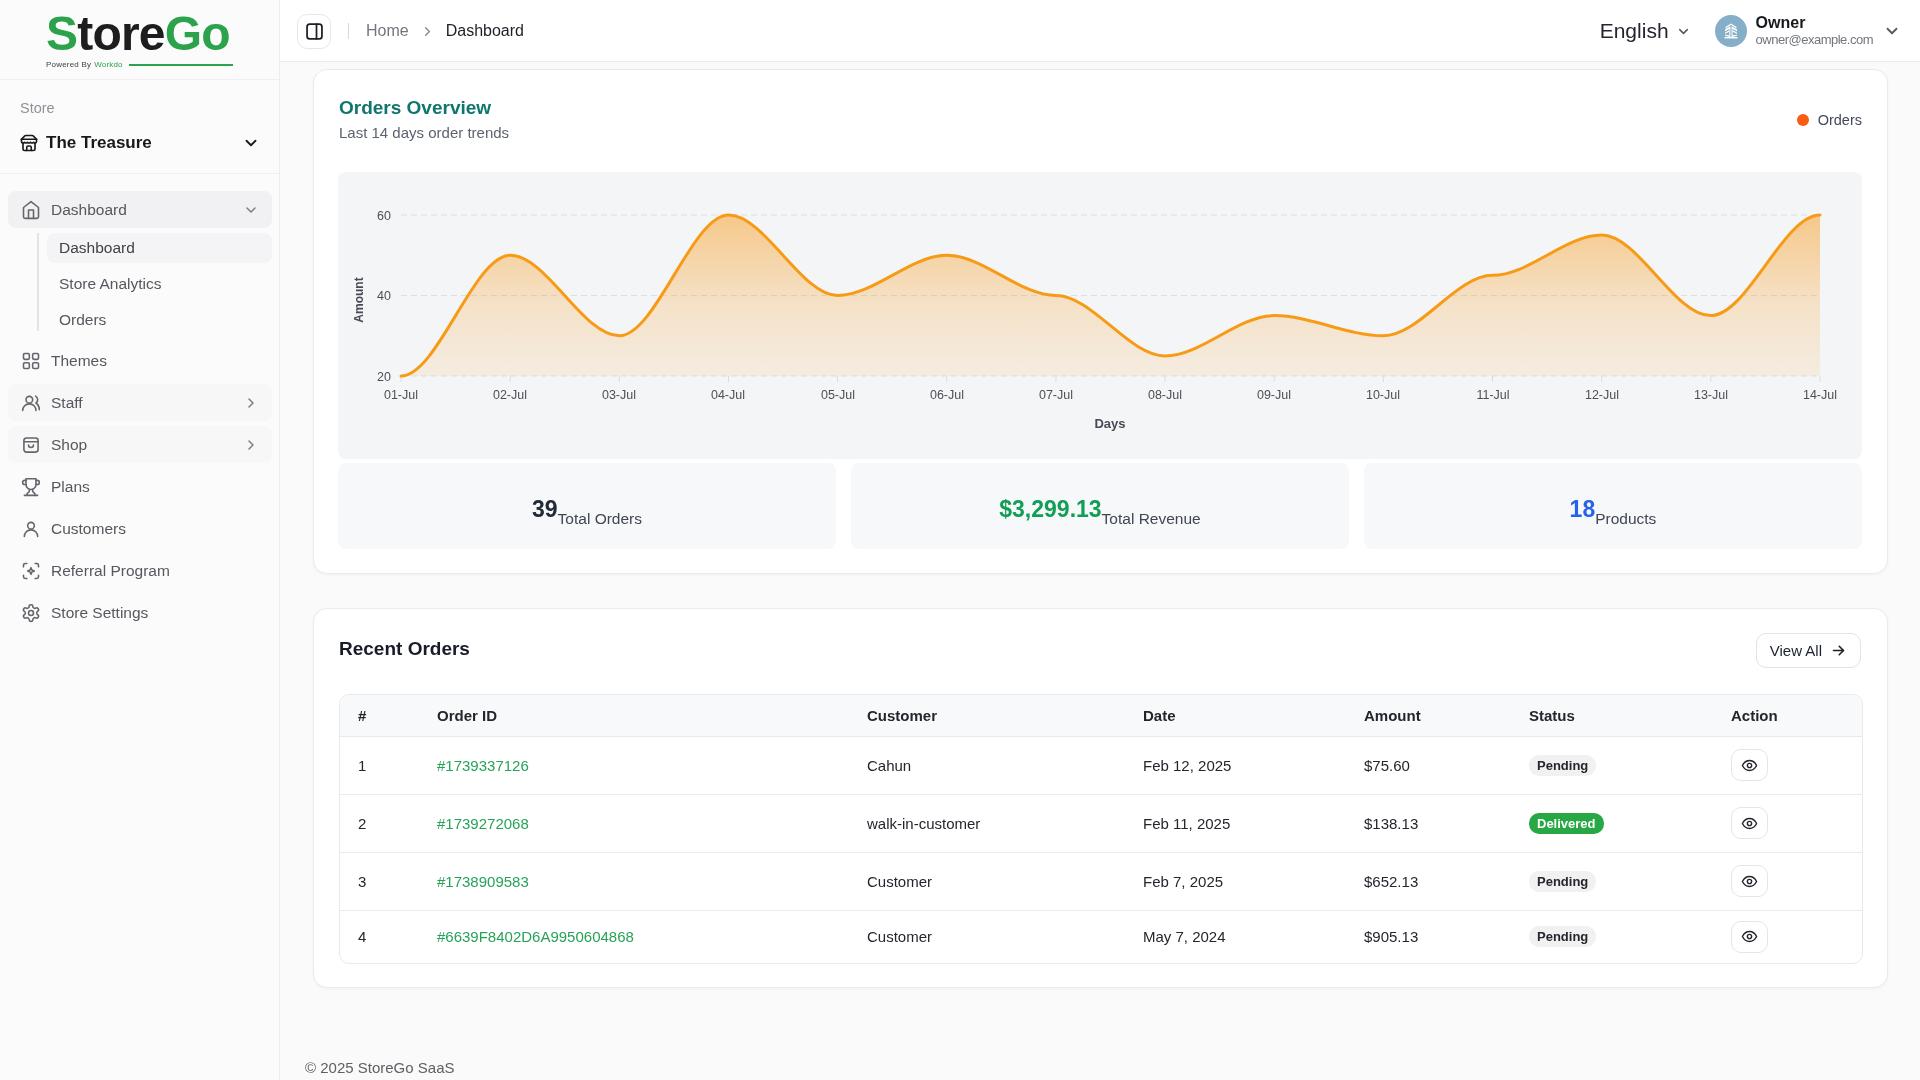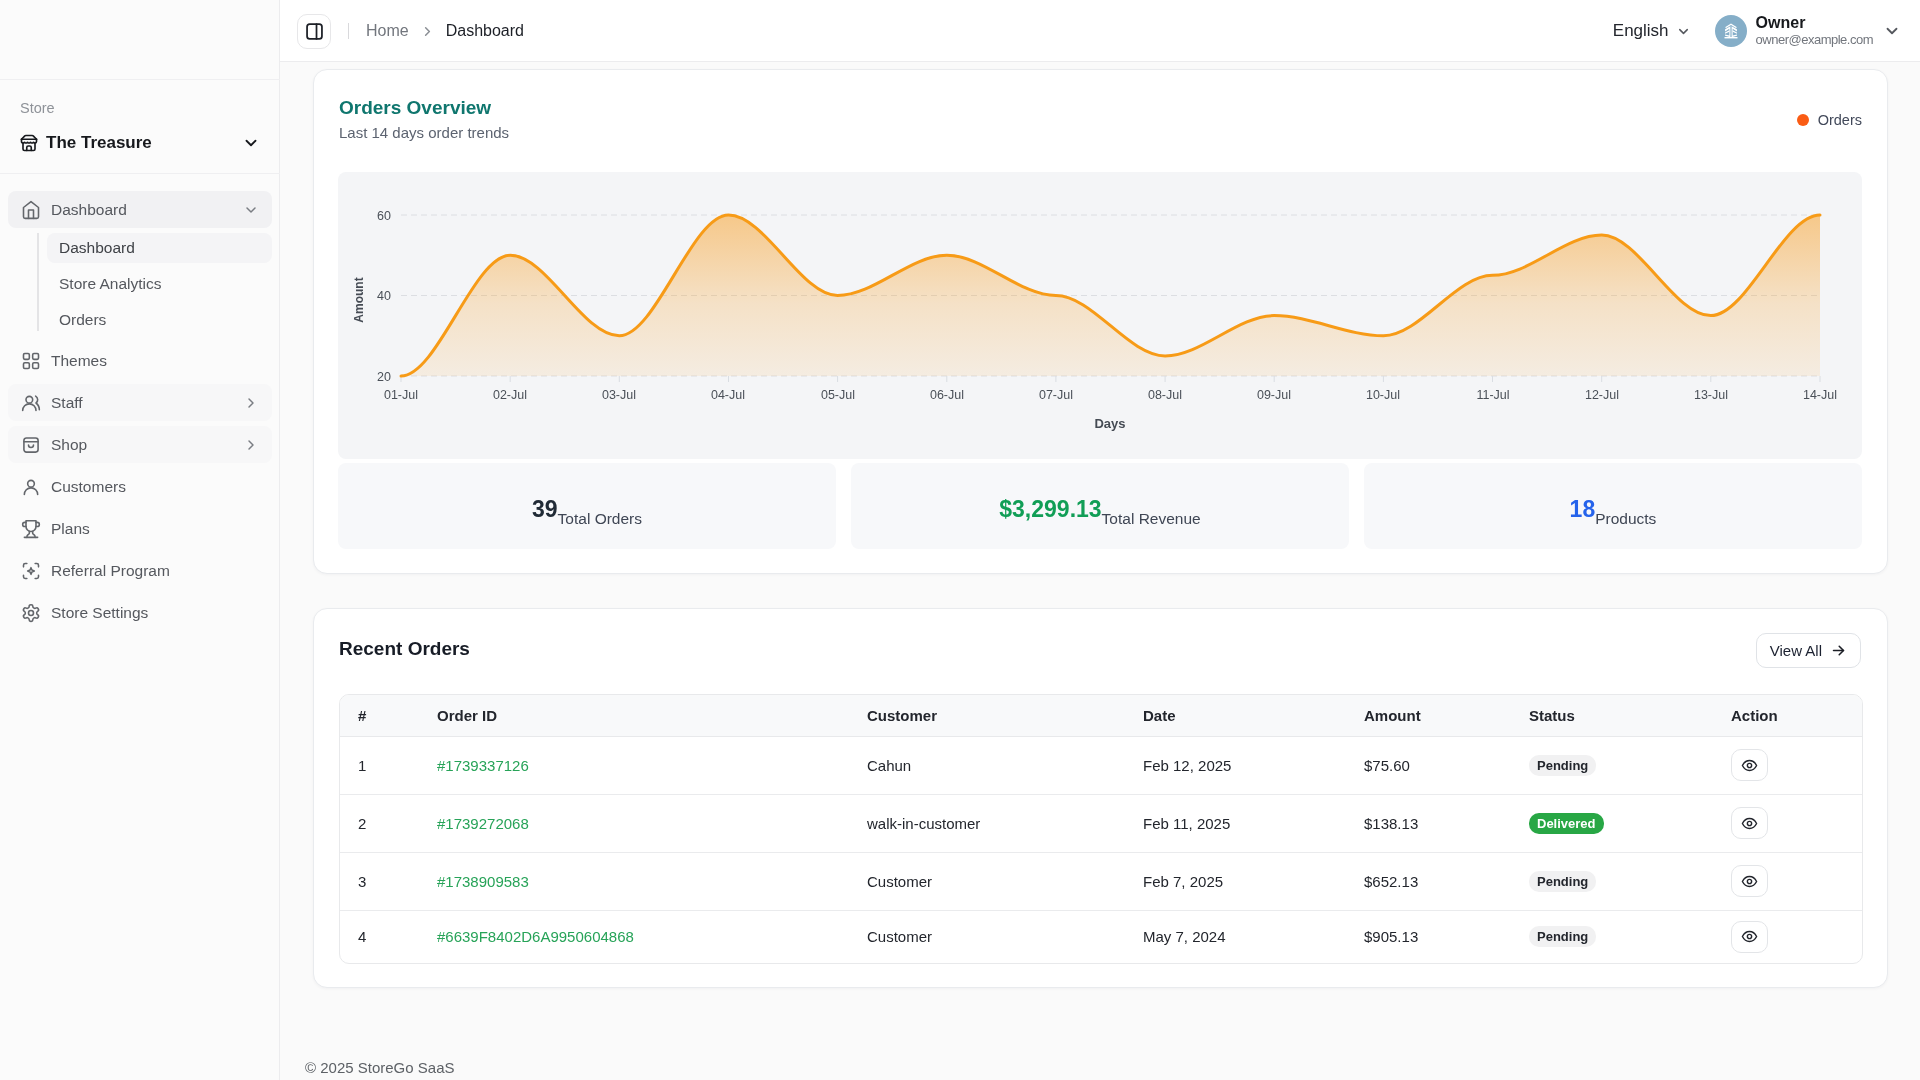--- a/index.html
+++ b/index.html
@@ -29,21 +29,21 @@
 .sub-item.active { background:#f4f4f6; color:#3f4247; }
 .icon { flex:0 0 auto; }
 .main { position:absolute; left:280px; top:0; width:1640px; height:840px; }
 .topbar { position:absolute; left:0; top:0; width:1640px; height:62px; background:#fff; border-bottom:1px solid #ececee; }
 .toggle-btn { position:absolute; left:17px; top:14px; width:34px; height:35px; border:1px solid #e7e7e9; border-radius:10px; background:#fff; display:flex; align-items:center; justify-content:center; }
 .tb-sep { position:absolute; left:68px; top:23px; width:1px; height:16px; background:#d9d9dc; }
 .crumbs { position:absolute; left:86px; top:0; height:62px; display:flex; align-items:center; font-size:16px; }
 .crumbs .home { color:#72767d; }
 .crumbs .cur { color:#1c1f26; font-weight:500; }
 .tb-right { position:absolute; right:19px; top:0; height:62px; display:flex; align-items:center; }
-.lang { font-size:17px; color:#23262d; display:flex; align-items:center; }
+.lang { font-size:21px; color:#23262d; display:flex; align-items:center; }
 .avatar { width:32px; height:32px; border-radius:50%; background:#85aec8; margin-left:24px; display:flex; align-items:center; justify-content:center; }
 .prof { margin-left:9px; line-height:1.15; }
 .prof .nm { font-size:16px; font-weight:bold; color:#17191d; }
 .prof .em { font-size:13px; letter-spacing:-0.5px; color:#72767d; }
 .content { position:absolute; left:0; top:63px; width:1640px; height:1017px; background:#fafafa; }
 .card { position:absolute; background:#fff; border:1px solid #e9ebee; border-radius:14px; box-shadow:0 1px 3px rgba(20,20,40,0.04); }
 .card1 { left:33px; top:6px; width:1575px; height:505px; }
 .card2 { left:33px; top:545px; width:1575px; height:380px; }
 .c-title { font-size:19px; font-weight:bold; color:#0f766e;text-align:center; }
 .card1 .c-title { position:absolute; left:25px; top:27px; }
@@ -70,20 +70,24 @@
 td.oid { color:#27a358; }
 .badge { display:inline-block; padding:3px 8px; border-radius:10px; font-size:13px; font-weight:bold; }
 .badge.pending { background:#f1f1f2; color:#23262d; }
 .badge.delivered { background:#28a745; color:#fff; }
 .eyebtn { width:37px; height:32px; border:1px solid #e3e5e8; border-radius:10px; background:#fff; display:flex; align-items:center; justify-content:center; }
 .footer { position:absolute; left:25px; top:996px; font-size:15px; color:#5d6166; }
 </style>
 </head>
 <body>
 <aside class="sidebar">
+  <div class="logo">
+    <div class="logo-main"><span class="g">S</span>tore<span class="g">Go</span></div>
+    <div class="logo-sub">Powered By<span class="g">Workdo</span><span class="logo-line"></span></div>
+  </div>
   <div class="sdiv" style="top:79px"></div>
   <div class="store-label">Store</div>
   <div class="store-row">
     <svg class="icon" width="18" height="18" viewBox="0 0 24 24" fill="none" stroke="#17191d" stroke-width="2.2" stroke-linecap="round" stroke-linejoin="round">
         <path d="m2 7 4.41-4.41A2 2 0 0 1 7.83 2h8.34a2 2 0 0 1 1.42.59L22 7"></path>
         <path d="M4 12v8a2 2 0 0 0 2 2h12a2 2 0 0 0 2-2v-8"></path>
         <path d="M15 22v-4a2 2 0 0 0-2-2h-2a2 2 0 0 0-2 2v4"></path>
         <path d="M2 7h20"></path>
         <path d="M22 7v3a2 2 0 0 1-2 2 2.7 2.7 0 0 1-1.59-.63.7.7 0 0 0-.82 0A2.7 2.7 0 0 1 16 12a2.7 2.7 0 0 1-1.59-.63.7.7 0 0 0-.82 0A2.7 2.7 0 0 1 12 12a2.7 2.7 0 0 1-1.59-.63.7.7 0 0 0-.82 0A2.7 2.7 0 0 1 8 12a2.7 2.7 0 0 1-1.59-.63.7.7 0 0 0-.82 0A2.7 2.7 0 0 1 4 12a2 2 0 0 1-2-2V7"></path>
       </svg>
@@ -135,35 +139,35 @@
           <path d="M3.5 8h17"></path>
           <path d="M9 12a3 3 0 0 0 6 0"></path>
         </svg>
       <span class="lbl">Shop</span>
       <svg class="chev" width="16" height="16" viewBox="0 0 24 24" fill="none" stroke="#7a7d83" stroke-width="2.2" stroke-linecap="round" stroke-linejoin="round">
           <path d="m9 6 6 6-6 6"></path>
         </svg>
     </div>
     <div class="nav-item">
       <svg class="icon" width="20" height="20" viewBox="0 0 24 24" fill="none" stroke="#63666b" stroke-width="1.9" stroke-linecap="round" stroke-linejoin="round">
-          <circle cx="12" cy="8" r="4"></circle>
-          <path d="M20 21a8 8 0 0 0-16 0"></path>
-        </svg>
-      <span class="lbl">Customers</span>
-    </div>
-    <div class="nav-item">
-      <svg class="icon" width="20" height="20" viewBox="0 0 24 24" fill="none" stroke="#63666b" stroke-width="1.9" stroke-linecap="round" stroke-linejoin="round">
           <path d="M6 9H4.5a2.5 2.5 0 0 1 0-5H6"></path>
           <path d="M18 9h1.5a2.5 2.5 0 0 0 0-5H18"></path>
           <path d="M4 22h16"></path>
           <path d="M10 14.66V17c0 .55-.47.98-.97 1.21C7.85 18.75 7 20.24 7 22"></path>
           <path d="M14 14.66V17c0 .55.47.98.97 1.21C16.15 18.75 17 20.24 17 22"></path>
           <path d="M18 2H6v7a6 6 0 0 0 12 0V2Z"></path>
         </svg>
       <span class="lbl">Plans</span>
+    </div>
+    <div class="nav-item">
+      <svg class="icon" width="20" height="20" viewBox="0 0 24 24" fill="none" stroke="#63666b" stroke-width="1.9" stroke-linecap="round" stroke-linejoin="round">
+          <circle cx="12" cy="8" r="4"></circle>
+          <path d="M20 21a8 8 0 0 0-16 0"></path>
+        </svg>
+      <span class="lbl">Customers</span>
     </div>
     <div class="nav-item">
       <svg class="icon" width="20" height="20" viewBox="0 0 24 24" fill="none" stroke="#63666b" stroke-width="1.9" stroke-linecap="round" stroke-linejoin="round">
           <path d="M7 3H5a2 2 0 0 0-2 2v2"></path>
           <path d="M17 3h2a2 2 0 0 1 2 2v2"></path>
           <path d="M21 17v2a2 2 0 0 1-2 2h-2"></path>
           <path d="M3 17v2a2 2 0 0 0 2 2h2"></path>
           <path d="m12 8 1.1 2.9L16 12l-2.9 1.1L12 16l-1.1-2.9L8 12l2.9-1.1Z"></path>
         </svg>
       <span class="lbl">Referral Program</span>

